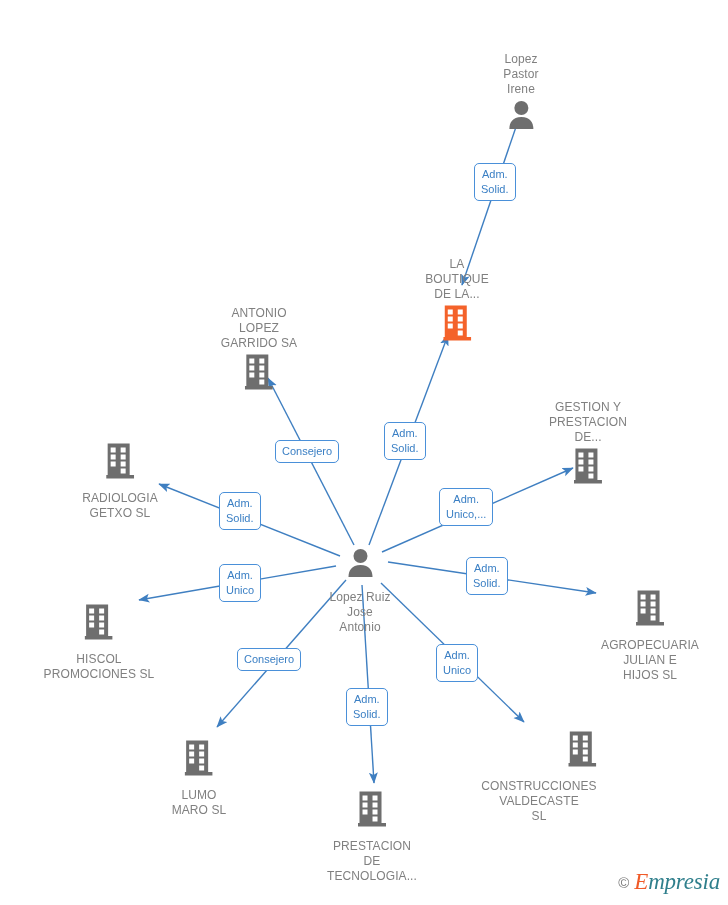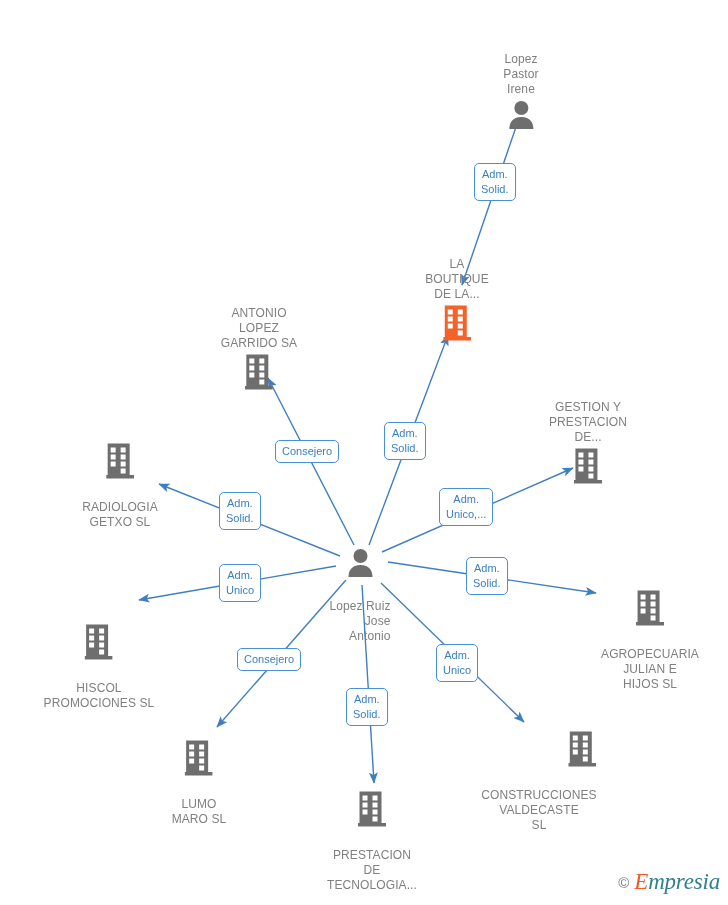--- a/index.html
+++ b/index.html
@@ -30,21 +30,21 @@
   }
   .node .label {
     color: #808080;
     font-size: 12px;
     white-space: pre-line;
     letter-spacing: 0.1px;
   }
   .node.icon-below .label { order: 0; margin-bottom: 3px; margin-top: 20px; }
   .node.icon-below .glyph { order: 1; }
   .node.icon-above .glyph { order: 0; }
-  .node.icon-above .label { order: 1; margin-top: 21px; }
+  .node.icon-above .label { order: 1; margin-top: 12px; }
 
   .glyph { display: block; line-height: 0; }
 
   .edge-label {
     position: absolute;
     background: #ffffff;
     border: 1px solid #4a90d9;
     border-radius: 5px;
     color: #3a7fc4;
     font-size: 11px;
@@ -165,21 +165,21 @@
             <rect x="4.5" y="18.5" width="5" height="5" fill="#ffffff"></rect>
             <rect x="14.5" y="4.5" width="5" height="5" fill="#ffffff"></rect>
             <rect x="14.5" y="11.5" width="5" height="5" fill="#ffffff"></rect>
             <rect x="14.5" y="18.5" width="5" height="5" fill="#ffffff"></rect>
             <rect x="14.5" y="25.5" width="5" height="5" fill="#ffffff"></rect>
     <rect x="0" y="32" width="28" height="3.5" fill="#6e6e6e"></rect>
   </svg></span>
         <span class="label">RADIOLOGIA
 GETXO  SL</span>
       </div>
-      <div class="node icon-above" style="left: 360px; top: 548px; transform: translateX(-50%); text-align: right;">
+      <div class="node icon-above" style="left: 360px; top: 548px; transform: translateX(-50%);">
         <span class="glyph"><svg width="28" height="30" viewBox="0 0 28 30" xmlns="http://www.w3.org/2000/svg">
     <circle cx="14" cy="8" r="7" fill="#6e6e6e"></circle>
     <path d="M14 17 C5 17 2 23 2 29 L26 29 C26 23 23 17 14 17 Z" fill="#6e6e6e"></path>
   </svg></span>
         <span class="label">Lopez Ruiz
 Jose
 Antonio</span>
       </div>
       <div class="node icon-above" style="left: 650px; top: 590px; transform: translateX(-50%);">
         <span class="glyph"><svg width="28" height="36" viewBox="0 0 28 36" xmlns="http://www.w3.org/2000/svg">
@@ -190,21 +190,21 @@
             <rect x="14.5" y="4.5" width="5" height="5" fill="#ffffff"></rect>
             <rect x="14.5" y="11.5" width="5" height="5" fill="#ffffff"></rect>
             <rect x="14.5" y="18.5" width="5" height="5" fill="#ffffff"></rect>
             <rect x="14.5" y="25.5" width="5" height="5" fill="#ffffff"></rect>
     <rect x="0" y="32" width="28" height="3.5" fill="#6e6e6e"></rect>
   </svg></span>
         <span class="label">AGROPECUARIA
 JULIAN E
 HIJOS SL</span>
       </div>
-      <div class="node icon-above" style="left: 99px; top: 624px; transform: translateX(-50%); align-items: center;">
+      <div class="node icon-above" style="left: 99px; top: 604px; transform: translateX(-50%); align-items: center;">
         <span class="glyph"><svg width="28" height="36" viewBox="0 0 28 36" xmlns="http://www.w3.org/2000/svg">
     <rect x="1.5" y="0.5" width="22" height="32" fill="#6e6e6e"></rect>
     <rect x="4.5" y="4.5" width="5" height="5" fill="#ffffff"></rect>
             <rect x="4.5" y="11.5" width="5" height="5" fill="#ffffff"></rect>
             <rect x="4.5" y="18.5" width="5" height="5" fill="#ffffff"></rect>
             <rect x="14.5" y="4.5" width="5" height="5" fill="#ffffff"></rect>
             <rect x="14.5" y="11.5" width="5" height="5" fill="#ffffff"></rect>
             <rect x="14.5" y="18.5" width="5" height="5" fill="#ffffff"></rect>
             <rect x="14.5" y="25.5" width="5" height="5" fill="#ffffff"></rect>
     <rect x="0" y="32" width="28" height="3.5" fill="#6e6e6e"></rect>

